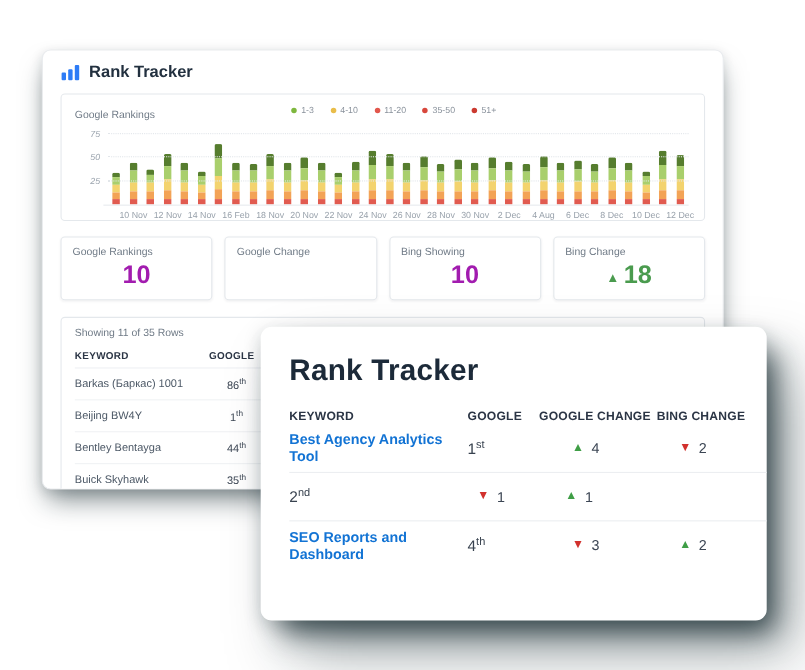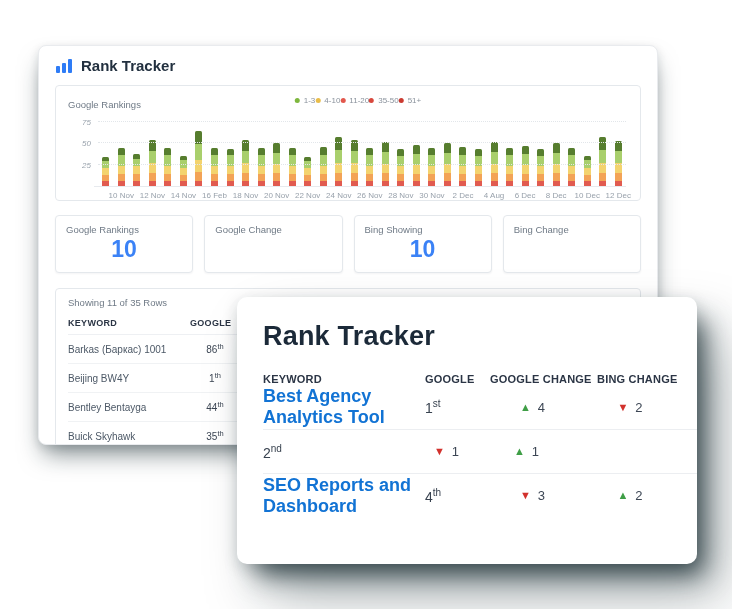--- a/index.html
+++ b/index.html
@@ -14,42 +14,42 @@
   .bars-icon { display:flex; align-items:flex-end; gap:2px; height:14px; }
   .bars-icon i { width:4px; background:#2e7cf6; border-radius:1px; display:block; }
   .bars-icon i:nth-child(1){height:7px;} .bars-icon i:nth-child(2){height:10px;} .bars-icon i:nth-child(3){height:14px;}
   .bw-title { font-size:15px; font-weight:bold; color:#22303f; }
 
   .panel { border:1px solid #e4e8ec; border-radius:4px; margin:2px 16px 0; background:#fff; position:relative; }
   .chart-panel { height:116px; padding:8px 12px 4px; }
   .panel-label { font-size:9.5px; color:#6f7a86; }
 
   .legend { position:absolute; top:10px; left:50%; transform:translateX(-50%);
-    display:flex; align-items:center;padding-left:20px; }
+    display:flex; gap:15px; align-items:center;padding-left:20px; }
   .legend-item { display:flex; align-items:center; gap:4px; }
   .legend-dot { width:5px; height:5px; border-radius:50%; display:block; }
   .legend-label { font-size:8px; color:#8a929c; }
 
   .plot { position:relative; margin:10px 2px 0 30px; height:64px; }
   .plot::after { content:''; position:absolute; left:-4px; right:0; bottom:-1px; border-bottom:1px solid #e7eaee; }
   .gridline { position:absolute; left:0; right:0; height:0; border-top:1px dotted #e2e6ea; }
   .ytick { position:absolute; right:calc(100% + 7px); font-size:8px; color:#9aa3ad; transform:translateY(-50%);font-style:italic; }
   .bars-row { position:absolute; inset:0; display:flex; align-items:flex-end; }
   .bar-col { flex:1 1 0; position:relative; display:flex; flex-direction:column;
     justify-content:flex-end; align-items:center; height:100%; }
   .bar { width:7px; display:flex; flex-direction:column; border-radius:1.5px 1.5px 0 0; overflow:hidden; }
   .bar-seg { width:100%; }
   .xlabel { position:absolute; top:calc(100% + 5px); left:50%; transform:translateX(-50%);
     font-size:8px; color:#98a1ab; white-space:nowrap; }
 
   .stats-row { display:flex; gap:11px; margin:14px 16px 0; }
   .stat-card { flex:1; border:1px solid #e4e8ec; border-radius:4px; height:58px;
     padding:8px 10px; background:#fff; box-shadow:0 1px 2px rgba(30,45,60,0.05); }
   .stat-label { font-size:9.5px; color:#6f7a86; }
-  .stat-value { text-align:center; font-size:23px; font-weight:bold; color:#3b82f6; margin-top:1px; }
+  .stat-value { text-align:center; font-size:23px; font-weight:bold; color:#a21caf; margin-top:1px; }
   .stat-value.up { color:#4a9b4e; }
   .stat-tri { font-size:12px; margin-right:4px; vertical-align:1px; }
 
   .table-panel { margin:15px 16px 0; height:164px; padding:8px 12px; overflow:hidden; }
   .tp-showing { font-size:9.5px; color:#6f7a86; }
   .bt-header { display:flex; margin-top:10px; padding-bottom:6px; border-bottom:1px solid #eef0f3; }
   .bt-header span { font-size:9px; font-weight:bold; color:#2b3545; letter-spacing:0.3px; }
   .bt-col-kw { width:122px; }
   .bt-col-rank { width:50px; }
   .bt-row { display:flex; align-items:center; height:29px; border-bottom:1px solid #f0f2f4; }
@@ -63,21 +63,21 @@
     box-shadow: 13px 17px 26px -6px rgba(14,34,40,0.72),
                 26px 34px 58px -2px rgba(14,34,40,0.34),
                 0 4px 16px rgba(14,34,40,0.16); }
   .fc-title { font-size:27px; font-weight:bold; color:#1c2a39; letter-spacing:0.2px; }
   .fc-showing { margin-top:15px; font-size:14.5px; color:#5a6473; }
   .fc-grid { display:grid; grid-template-columns:162px 65px 107px 100px; align-items:center; }
   .fc-header { margin-top:21px; }
   .fc-header span { font-size:11px; font-weight:bold; color:#2b3545; letter-spacing:0.2px; }
   .fc-row { height:44px; }
   .fc-row + .fc-row { border-top:1px solid #eceef1; }
-  .fc-kw { color:#1273d4; font-weight:bold; font-size:18px; cursor:pointer; }
+  .fc-kw { color:#1273d4; font-weight:bold; font-size:13px; cursor:pointer; }
   .fc-rank { font-size:14px; color:#38424f; }
   .fc-rank sup { font-size:10px; }
   .fc-change { display:flex; align-items:center; justify-content:center; gap:7px;
     font-size:13px; color:#3c4654; }
   .fc-change.gchange { padding-right:22px; }
   .fc-change.bchange { padding-right:34px; }
   .tri { font-size:11px; line-height:1; }
   .tri.up { color:#3f9e46; } .tri.down { color:#d2312d; }
 </style>
 </head>
@@ -459,20 +459,21 @@
       </div>
       <div class="stat-card">
         <div class="stat-label">Google Change</div>
       </div>
       <div class="stat-card">
         <div class="stat-label">Bing Showing</div>
         <div class="stat-value">10</div>
       </div>
       <div class="stat-card">
         <div class="stat-label">Bing Change</div>
+        <div class="stat-value up"><span class="stat-tri">▲</span>18</div>
       </div>
     </div>
 
   <div class="panel table-panel">
     <div class="tp-showing">Showing 11 of 35 Rows</div>
     <div class="bt-header">
       <span class="bt-col-kw">KEYWORD</span>
       <span class="bt-col-rank">GOOGLE</span>
     </div>
     <div id="bt-body">

